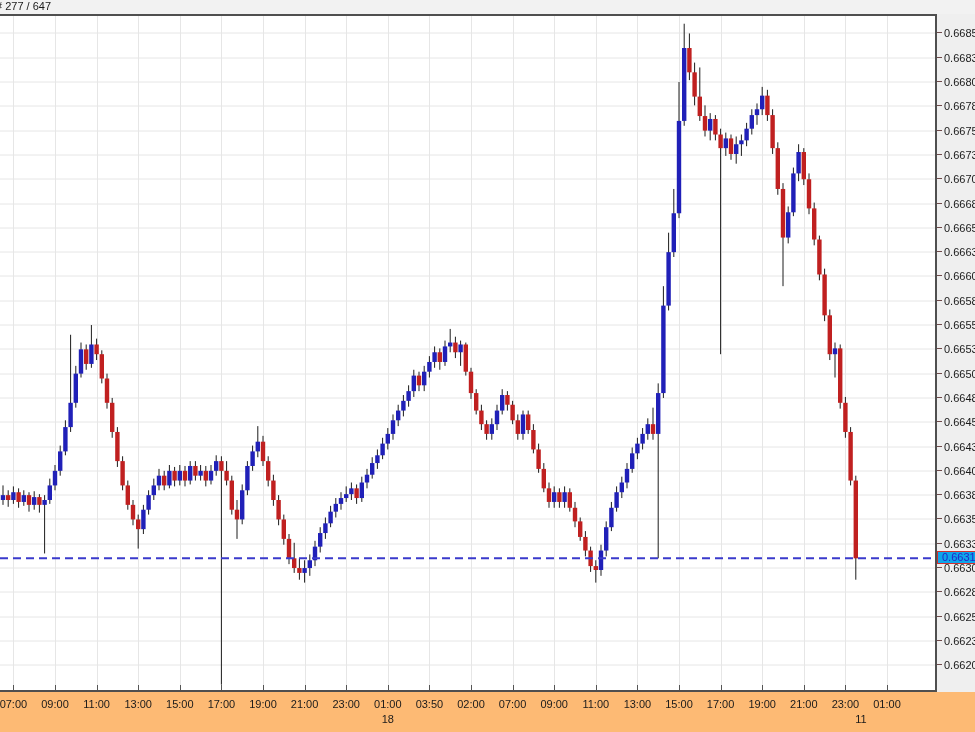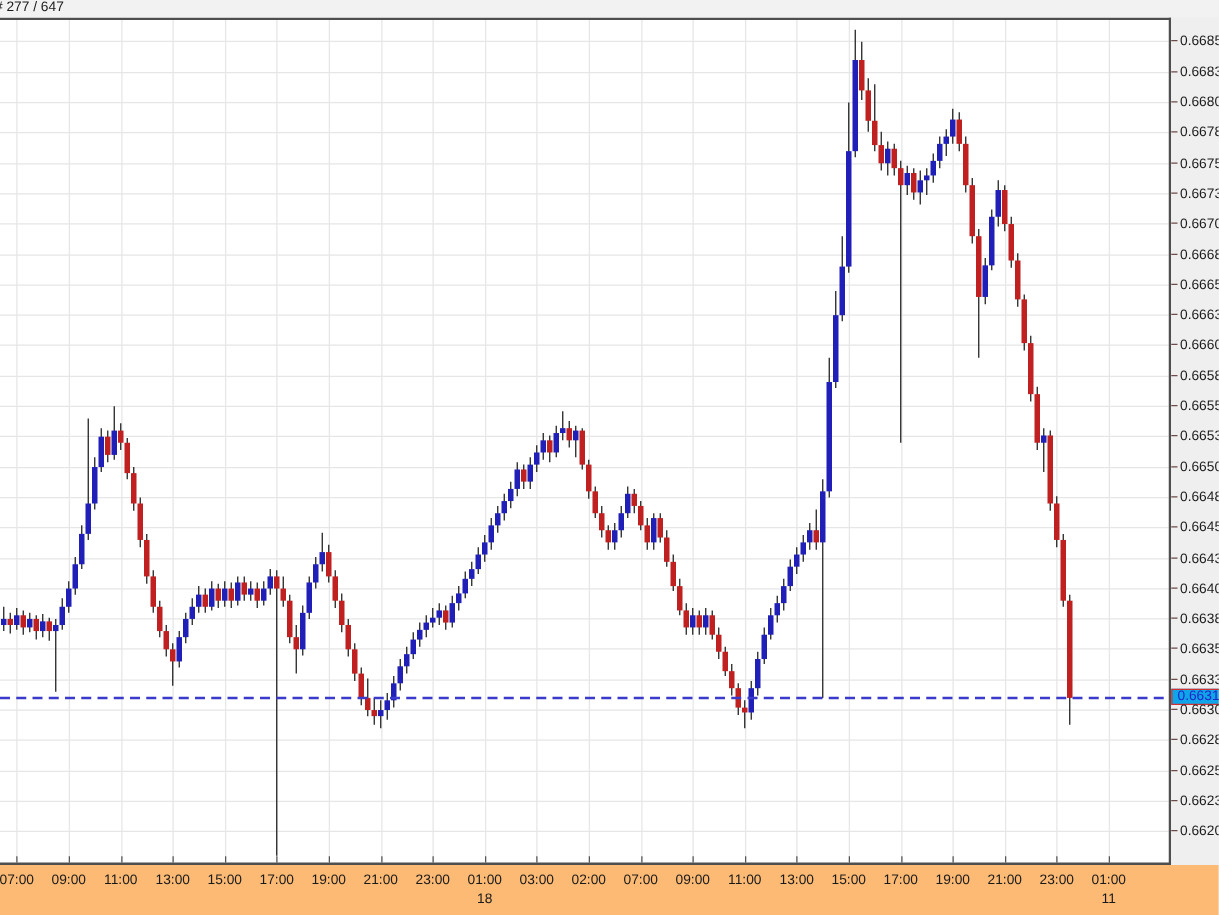--- a/index.html
+++ b/index.html
@@ -556,27 +556,27 @@
       <div class="xtick" style="left: 55px;">09:00</div>
       <div class="xtick" style="left: 96.6px;">11:00</div>
       <div class="xtick" style="left: 138.2px;">13:00</div>
       <div class="xtick" style="left: 179.8px;">15:00</div>
       <div class="xtick" style="left: 221.4px;">17:00</div>
       <div class="xtick" style="left: 263px;">19:00</div>
       <div class="xtick" style="left: 304.6px;">21:00</div>
       <div class="xtick" style="left: 346.2px;">23:00</div>
       <div class="xtick" style="left: 387.8px;">01:00</div>
       <div class="xsub" style="left: 387.8px;">18</div>
-      <div class="xtick" style="left: 429.4px;">03:00</div>
+      <div class="xtick" style="left: 429.4px;">03:50</div>
       <div class="xtick" style="left: 471px;">02:00</div>
       <div class="xtick" style="left: 512.6px;">07:00</div>
       <div class="xtick" style="left: 554.2px;">09:00</div>
       <div class="xtick" style="left: 595.8px;">11:00</div>
       <div class="xtick" style="left: 637.4px;">13:00</div>
       <div class="xtick" style="left: 679px;">15:00</div>
       <div class="xtick" style="left: 720.6px;">17:00</div>
       <div class="xtick" style="left: 762.2px;">19:00</div>
       <div class="xtick" style="left: 803.8px;">21:00</div>
       <div class="xtick" style="left: 845.4px;">23:00</div>
       <div class="xtick" style="left: 887px;">01:00</div>
-      <div class="xsub" style="left: 887px;">11</div>
+      <div class="xsub" style="left: 861px;">11</div>
     </div>
 </div>
 
 </body></html>

